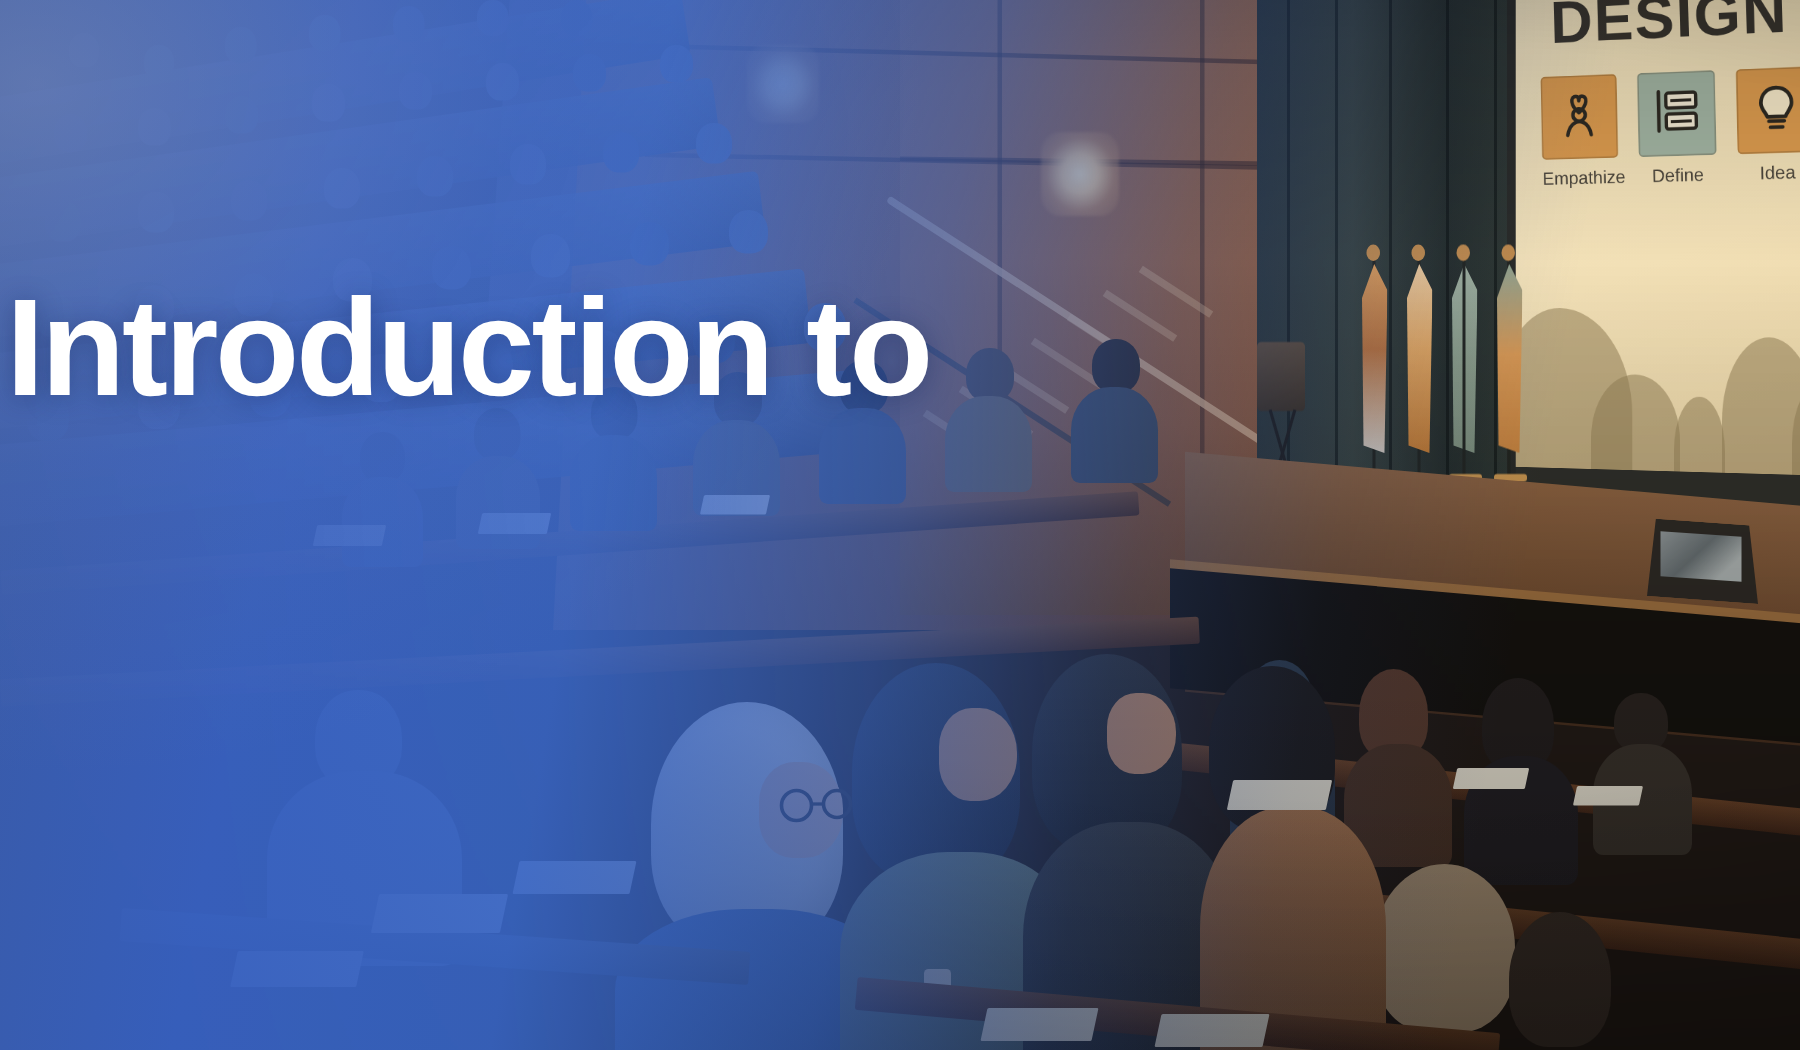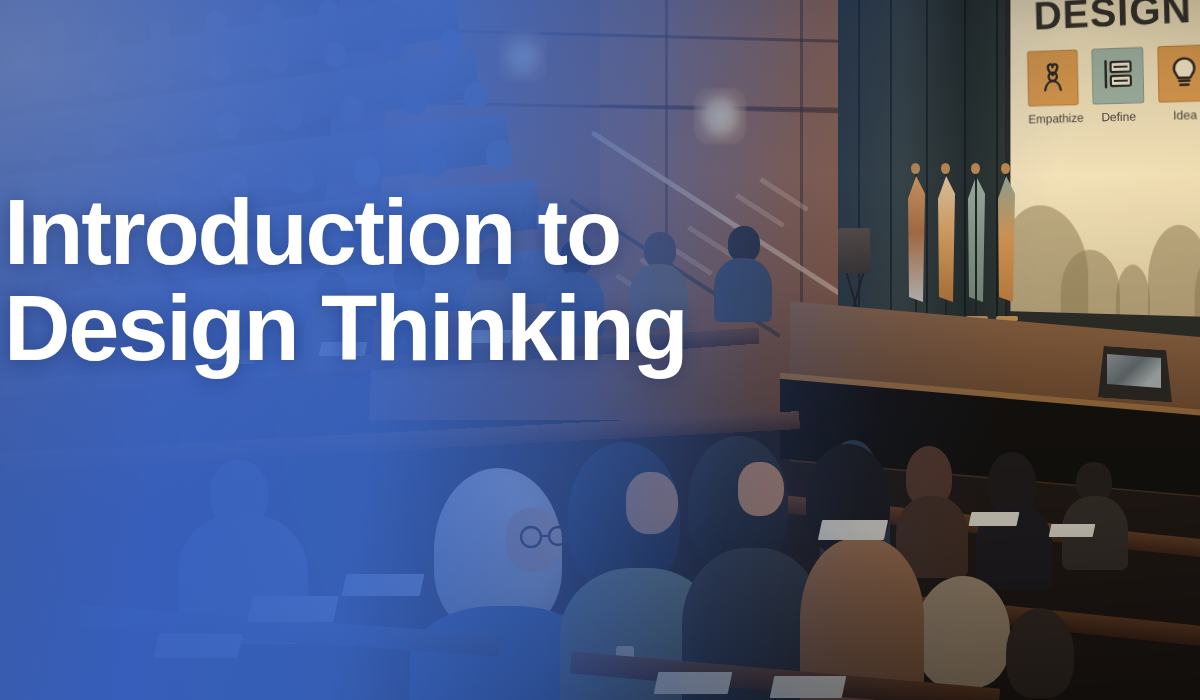--- a/index.html
+++ b/index.html
@@ -620,16 +620,15 @@
     </div>
 
     <div class="vignette"></div>
   </div>
 
   <div class="blue-overlay"></div>
   <div class="blue-overlay-2"></div>
 
   <div class="title-block">
     <h1 class="title">Introduction to</h1>
-    <h1 class="title">Design Thinking</h1>
   </div>
 
 </div>
 
 </body></html>

